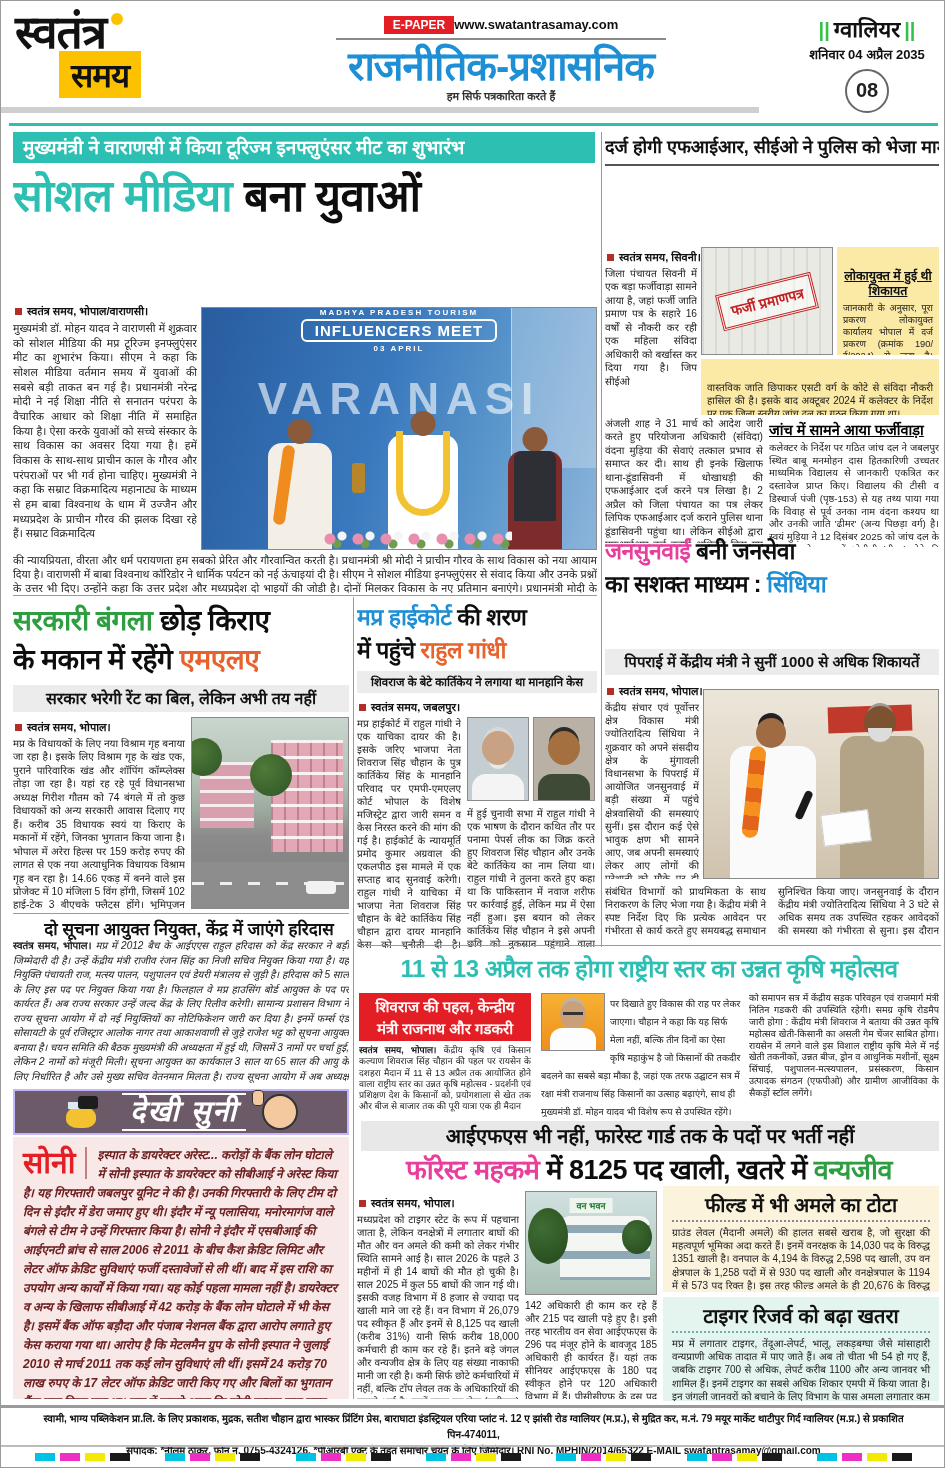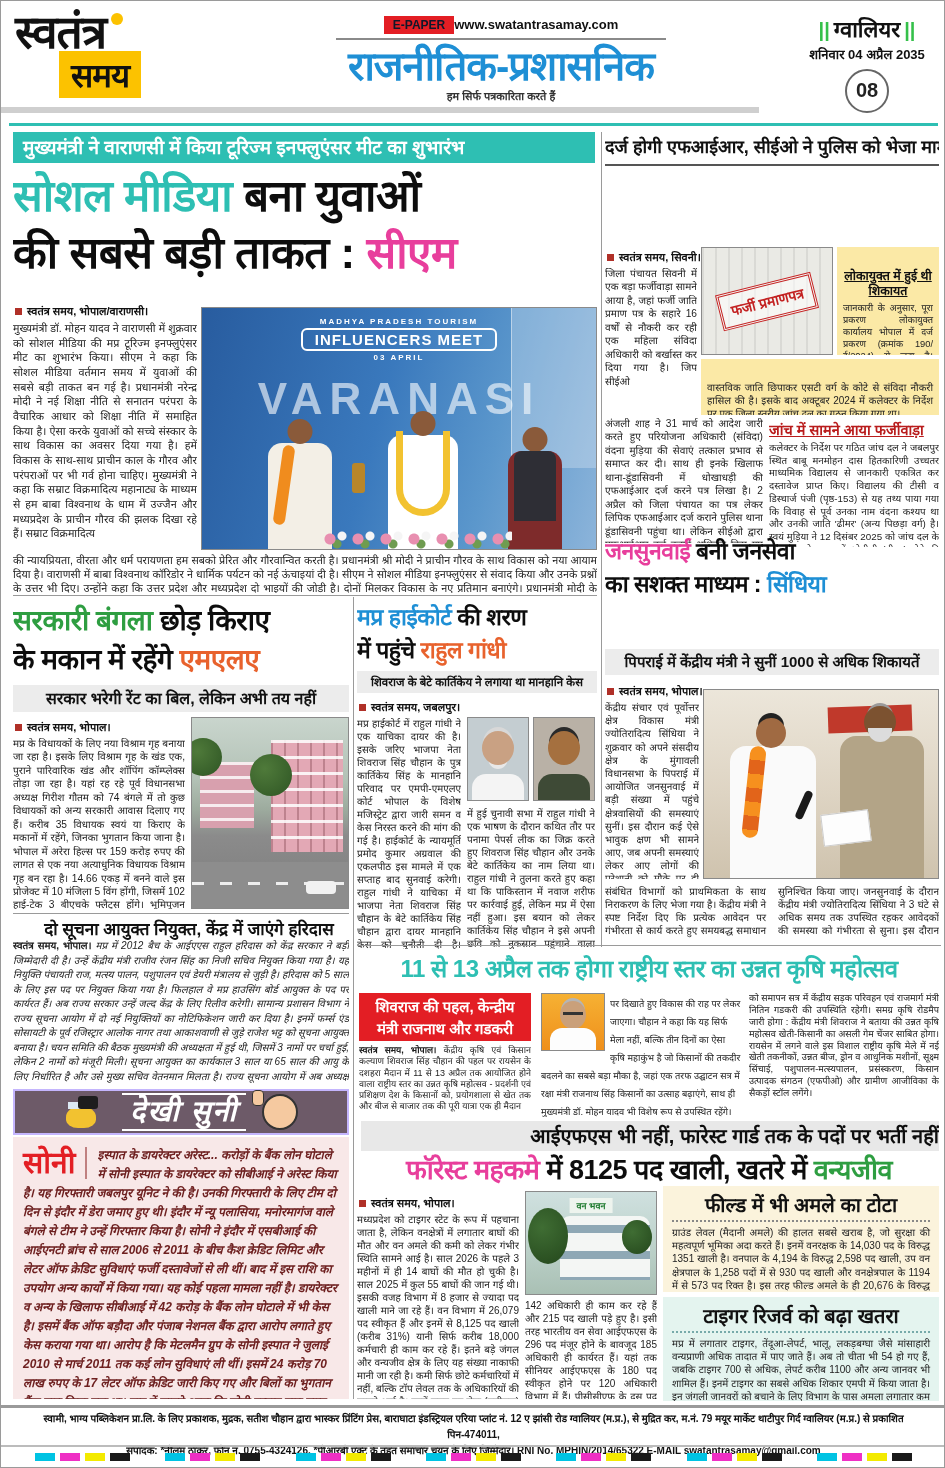--- a/index.html
+++ b/index.html
@@ -11,53 +11,53 @@
   .teal{color:#2ebfb3;} .pink{color:#e83e9c;} .green{color:#2e9e41;} .orange{color:#e8622d;} .blue{color:#1e8fd5;}
   .hl{font-weight:900;color:#0d0d0d;letter-spacing:-0.5px;}
   .hl-line{display:block;white-space:nowrap;overflow:hidden;}
   .kicker-teal{background:#2ebfb3;color:#fff;font-weight:800;font-size:19px;line-height:31px;padding:0 10px;white-space:nowrap;overflow:hidden;}
   .subbar{background:#ececec;color:#111;font-weight:800;text-align:center;white-space:nowrap;overflow:hidden;}
   .rule{background:#9a9a9a;}
   
   .logo-top{font-size:46px;font-weight:900;color:#111;line-height:1;letter-spacing:-1px;}
   .logo-samay{display:inline-block;background:#fcc200;color:#111;font-size:33px;font-weight:900;padding:1px 12px;margin-left:44px;margin-top:-4px;letter-spacing:-1px;}
   .logo-dot{position:absolute;left:96px;top:4px;width:12px;height:12px;border-radius:50%;background:#fcc200;}
-  .epaper{display:inline-block;background:#e31e24;color:#0f172a;font-weight:900;font-size:12px;padding:2px 9px;vertical-align:middle;}
+  .epaper{display:inline-block;background:#e31e24;color:#ffffff;font-weight:900;font-size:12px;padding:2px 9px;vertical-align:middle;}
   .website{font-size:13px;font-weight:bold;color:#111;vertical-align:middle;}
   .section-title{font-size:40px;font-weight:900;color:#1e8fd5;line-height:1.1;letter-spacing:-1px;white-space:nowrap;}
   .tagline{font-size:11px;color:#333;font-weight:bold;}
   .ed-bars{color:#35c04a;font-weight:900;font-size:20px;padding:0 4px;}
   .edition{font-size:22px;font-weight:900;color:#111;}
   .dateline{font-size:13px;font-weight:800;color:#111;margin-top:2px;}
   .pagenum{width:40px;height:40px;border:2px solid #666;border-radius:50%;line-height:38px;text-align:center;font-size:20px;font-weight:900;color:#222;margin:6px auto 0;}
   
   .ph{border:1px solid #8a8a8a;overflow:hidden;position:absolute;box-sizing:border-box;}
   .photo-main{background:linear-gradient(105deg,#285c9f 0%,#3a79bd 45%,#5b97cc 72%,#8cb4da 100%);}
-  .mp-banner{position:absolute;top:9px;left:0;width:100%;text-align:center;color:#fff;z-index:3;}
+  .mp-banner{position:absolute;top:0;left:0;width:100%;text-align:center;color:#fff;z-index:3;}
   .mp-b1{font-size:8px;letter-spacing:2px;font-weight:bold;display:block;}
   .mp-b2{display:inline-block;border:2px solid #fff;border-radius:6px;font-size:15px;font-weight:900;letter-spacing:1px;padding:1px 12px;margin-top:2px;}
   .mp-b3{font-size:8px;letter-spacing:2px;display:block;margin-top:2px;font-weight:bold;}
   .mp-big{position:absolute;top:66px;left:0;width:100%;text-align:center;font-size:44px;font-weight:900;color:rgba(255,255,255,0.6);letter-spacing:7px;z-index:1;}
   .mp-screen{position:absolute;right:0;top:0;width:84px;height:160px;background:rgba(235,243,250,0.30);border-left:1px solid rgba(255,255,255,0.45);z-index:2;}
   .mp-person{position:absolute;bottom:0;border-radius:14px 14px 0 0;z-index:4;}
   .mp-person::before{content:"";position:absolute;top:-24px;left:50%;transform:translateX(-50%);width:25px;height:25px;border-radius:50%;background:#8a5a3a;}
   .mp-p1{left:66px;width:64px;height:106px;background:#f3efe6;}
   .mp-p1::after{content:"";position:absolute;left:10px;top:2px;width:12px;height:80px;background:#f08c1e;border-radius:6px;transform:rotate(8deg);}
   .mp-p2{left:186px;width:70px;height:114px;background:#ffffff;}
   .mp-p2::after{content:"";position:absolute;left:8px;right:8px;top:-4px;height:78px;border:7px solid #f2c230;border-top:none;border-radius:0 0 40px 40px;}
   .mp-p3{left:306px;width:54px;height:98px;background:#7e2b2b;}
   .mp-p3::after{content:"";position:absolute;left:6px;right:6px;top:0;height:70px;background:#2e2e35;border-radius:8px 8px 0 0;}
   .mp-trophy{position:absolute;left:150px;bottom:56px;width:13px;height:30px;background:#b8862a;border-radius:3px;z-index:5;}
   .mp-flowers{position:absolute;bottom:0;left:120px;width:190px;height:20px;z-index:6;background-image:radial-gradient(circle at 8px 10px,#e88fb0 5px,transparent 6px),radial-gradient(circle at 20px 7px,#f5f5f5 4px,transparent 5px),radial-gradient(circle at 15px 15px,#6f9c50 4px,transparent 5px);background-size:28px 20px;}
   .stamp-photo{background:#eaeae5;background-image:repeating-linear-gradient(90deg,rgba(0,0,0,0.07) 0 2px,transparent 2px 13px);display:flex;align-items:center;justify-content:center;}
   .stamp-inner{transform:rotate(-14deg);border:3px double #c32222;color:#c32222;font-weight:900;font-size:14px;padding:6px 9px;background:rgba(255,255,255,0.55);white-space:nowrap;}
   .ybox{background:#fbe9a6;padding:22px 6px;overflow:hidden;}
   .ybox-title{font-size:13.5px;font-weight:900;text-align:center;text-decoration:underline;color:#111;line-height:1.2;margin-bottom:3px;}
   .ybox-body{font-size:9.3px;line-height:1.3;color:#222;text-align:justify;}
-  .probe-title{font-size:14.5px;font-weight:900;color:#b91c1c;text-decoration:underline;white-space:nowrap;overflow:hidden;}
+  .probe-title{font-size:14.5px;font-weight:900;color:#000000;text-decoration:underline;white-space:nowrap;overflow:hidden;}
   .photo-jansun{background:linear-gradient(180deg,#ece6da 0%,#ded4c3 55%,#cfc3ae 100%);}
   .js-banner{position:absolute;right:26px;top:16px;width:84px;height:26px;background:#c0392b;transform:rotate(-2deg);}
   .js-p{position:absolute;bottom:0;}
   .js-p1{left:26px;width:86px;height:132px;background:#fafafa;border-radius:16px 16px 0 0;}
   .js-p1::before{content:"";position:absolute;top:-28px;left:26px;width:30px;height:30px;border-radius:50%;background:#a06a42;box-shadow:0 -7px 0 -2px #222;}
   .js-p1::after{content:"";position:absolute;left:16px;top:0;width:16px;height:92px;background:repeating-linear-gradient(180deg,#f6901e 0 14px,#e2641a 14px 28px);border-radius:8px;transform:rotate(6deg);}
   .js-mic{position:absolute;left:96px;bottom:58px;width:8px;height:30px;background:#1a1a1a;border-radius:4px;transform:rotate(24deg);z-index:5;}
   .js-p2{right:14px;width:84px;height:142px;background:#b3a487;border-radius:16px 16px 0 0;}
   .js-p2::before{content:"";position:absolute;top:-30px;left:24px;width:32px;height:32px;border-radius:50%;background:#7c5230;box-shadow:0 -6px 0 -3px #9a9a9a;}
   .js-p2::after{content:"";position:absolute;top:-8px;left:28px;width:24px;height:14px;border-radius:0 0 12px 12px;background:#dcdcdc;}
@@ -96,21 +96,21 @@
   .dk-cartoon-r::before{content:"";position:absolute;left:-12px;top:-6px;width:10px;height:14px;background:#f5c9a0;border:1px solid #333;border-radius:4px;}
   .dk-body{background:#f8e8e8;padding:8px 10px;overflow:hidden;}
   .dk-lead{float:left;color:#e31e24;font-size:30px;font-weight:900;line-height:1.05;margin:2px 10px 2px 0;padding-right:10px;border-right:2px solid #c08080;}
   .dk-text{font-size:12px;line-height:1.42;font-weight:bold;font-style:italic;color:#6e2020;text-align:justify;}
   
   .redbox{background:#e31e24;color:#fff;font-weight:800;font-size:15px;text-align:center;line-height:1.45;padding:3px 4px;overflow:hidden;}
   .fieldbox{background:#fbf3dc;padding:5px 9px;overflow:hidden;}
   .tigerbox{background:#e4f4ef;padding:5px 9px;overflow:hidden;}
   .infobox-title{font-size:20px;font-weight:900;color:#111;text-align:center;border-bottom:2px dotted #888;padding-bottom:2px;margin-bottom:4px;white-space:nowrap;overflow:hidden;}
   .infobox-body{font-size:10px;line-height:1.32;color:#222;text-align:justify;font-weight:500;}
-  .strip-head{background:#e8e8e8;color:#0d0d0d;font-weight:900;font-size:20px;text-align:right;line-height:30px;white-space:nowrap;overflow:hidden;}
+  .strip-head{background:#e8e8e8;color:#0d0d0d;font-weight:900;font-size:20px;text-align:center;line-height:30px;white-space:nowrap;overflow:hidden;}
   .haridas-title{font-size:17px;font-weight:900;color:#111;text-align:center;white-space:nowrap;overflow:hidden;}
   .haridas-body{font-size:10px;line-height:1.45;font-style:italic;color:#222;text-align:justify;overflow:hidden;}
   .footer-txt{font-size:10px;font-weight:bold;color:#111;text-align:center;line-height:1.6;}
   .cmyk{display:flex;justify-content:space-between;padding:0 34px;}
   .cmyk .grp{display:flex;gap:5px;}
   .cmyk i{display:block;width:20px;height:8px;}
   .cy{background:#00c3e3;} .mg{background:#ef2fc4;} .yl{background:#f3ea00;} .bk{background:#1a1a1a;}
   .twocol{column-count:2;column-gap:12px;}
 </style>
 </head>
@@ -139,21 +139,20 @@
       <div class="dateline">शनिवार 04 अप्रैल 2035</div>
       <div class="pagenum">08</div>
     </div>
     <div class="abs" style="left:0;top:106px;width:758px;height:6px;background:#cfcfcf;"></div>
     <div class="abs" style="left:8px;top:122px;width:929px;height:3px;background:#2ebfb3;"></div>
   </div>
 
   <div class="abs kicker-teal" style="left:12px;top:131px;width:582px;height:31px;">मुख्यमंत्री ने वाराणसी में किया टूरिज्म इनफ्लुएंसर मीट का शुभारंभ</div>
   <div class="abs hl" style="left:12px;top:166px;width:584px;font-size:44px;line-height:1.3;">
     <span class="hl-line"><span class="teal">सोशल मीडिया</span><span> बना युवाओं</span></span>
-    <span class="hl-line"><span>की सबसे बड़ी ताकत : </span><span class="pink">सीएम</span></span>
   </div>
   <div class="abs byline" style="left:14px;top:302px;width:184px;"><span class="sq"></span><span>स्वतंत्र समय, भोपाल/वाराणसी।</span></div>
   <div class="abs jtext" style="left:12px;top:320px;width:184px;height:229px;font-size:10.8px;line-height:1.36;">मुख्यमंत्री डॉ. मोहन यादव ने वाराणसी में शुक्रवार को सोशल मीडिया की मप्र टूरिज्म इनफ्लुएंसर मीट का शुभारंभ किया। सीएम ने कहा कि सोशल मीडिया वर्तमान समय में युवाओं की सबसे बड़ी ताकत बन गई है। प्रधानमंत्री नरेन्द्र मोदी ने नई शिक्षा नीति से सनातन परंपरा के वैचारिक आधार को शिक्षा नीति में समाहित किया है। ऐसा करके युवाओं को सच्चे संस्कार के साथ विकास का अवसर दिया गया है। हमें विकास के साथ-साथ प्राचीन काल के गौरव और परंपराओं पर भी गर्व होना चाहिए। मुख्यमंत्री ने कहा कि सम्राट विक्रमादित्य महानाट्य के माध्यम से हम बाबा विश्वनाथ के धाम में उज्जैन और मध्यप्रदेश के प्राचीन गौरव की झलक दिखा रहे हैं। सम्राट विक्रमादित्य</div>
 
   <div class="abs ph photo-main" style="left:200px;top:306px;width:396px;height:243px;">
     <div class="mp-big">VARANASI</div>
     <div class="mp-banner">
       <span class="mp-b1">MADHYA PRADESH TOURISM</span>
       <span class="mp-b2">INFLUENCERS MEET</span>
       <span class="mp-b3">03 APRIL</span>

